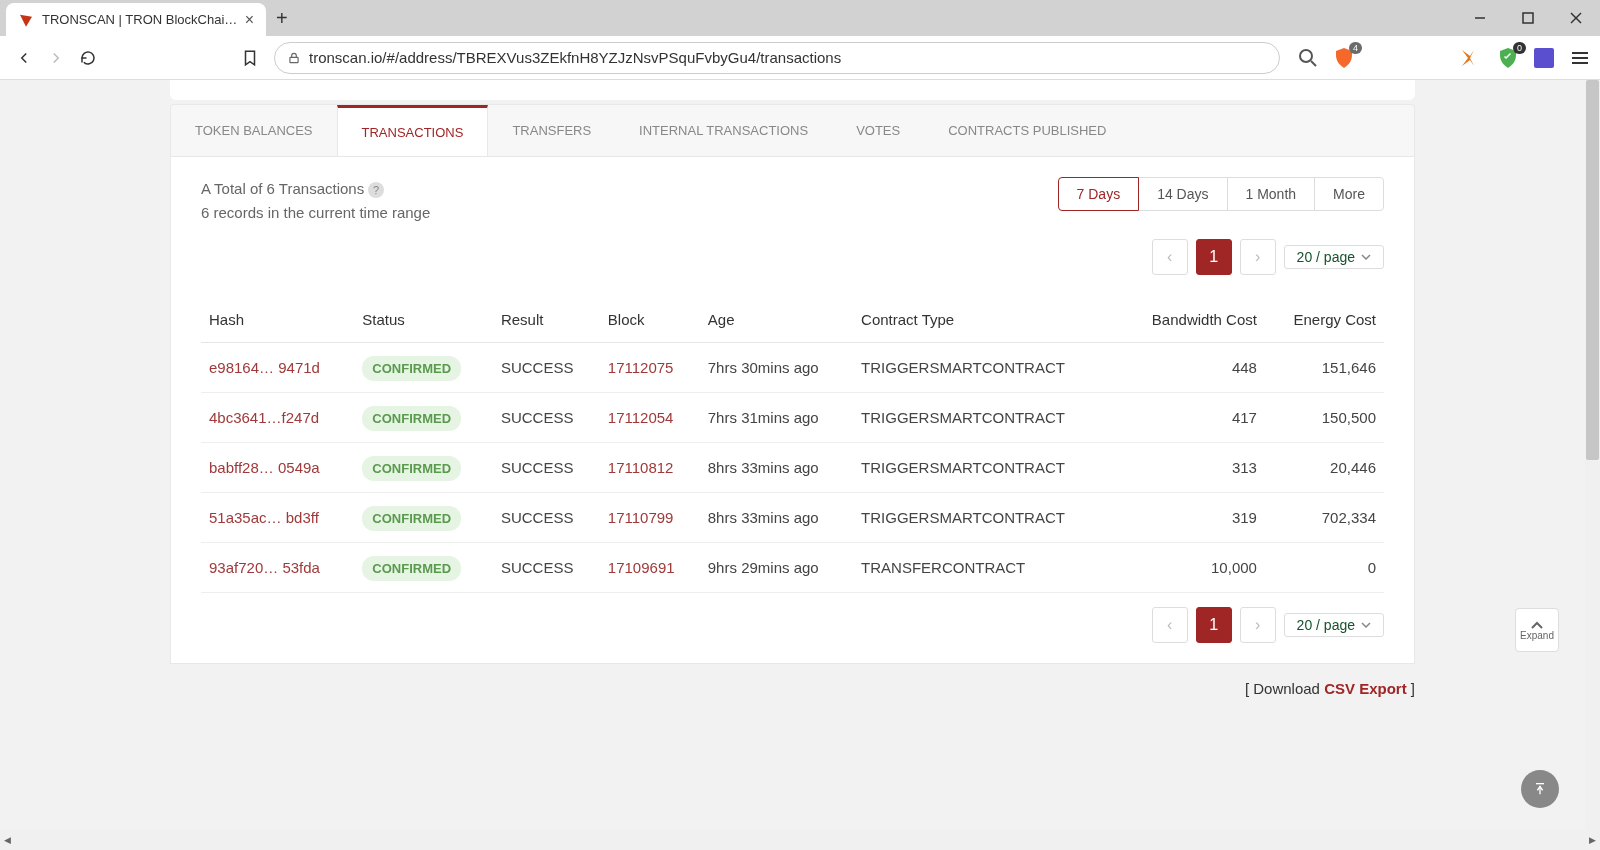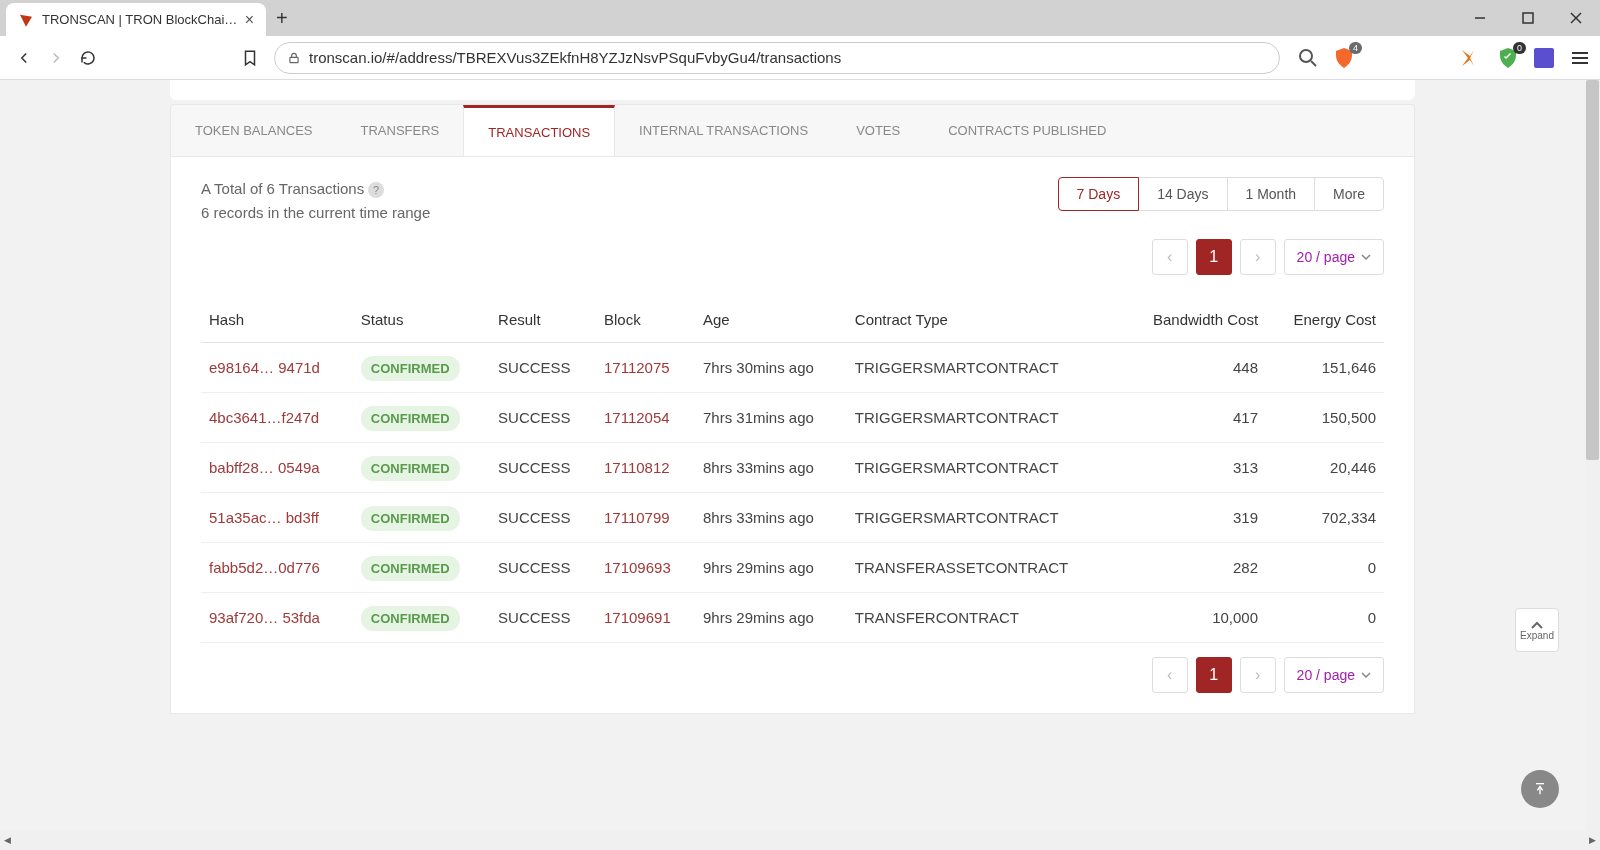--- a/index.html
+++ b/index.html
@@ -45,21 +45,21 @@
 .summary-text .help { display: inline-block; width: 16px; height: 16px; background: #ddd; border-radius: 50%; font-size: 11px; text-align: center; line-height: 16px; color: #888; margin-left: 4px; }
 .range-buttons { display: flex; justify-content: flex-end; }
 .range-btn { border: 1px solid #ddd; background: #fff; padding: 8px 18px; font-size: 14px; color: #555; cursor: pointer; margin-left: -1px; }
 .range-btn:first-child { border-radius: 4px 0 0 4px; }
 .range-btn:last-child { border-radius: 0 4px 4px 0; }
 .range-btn.active { border-color: #a02626; color: #a02626; z-index: 1; position: relative; }
 
 .pager-row { display: flex; justify-content: flex-end; align-items: center; gap: 8px; margin-top: 14px; }
 .pager-btn { border: 1px solid #ddd; width: 36px; height: 36px; display: flex; align-items: center; justify-content: center; color: #bbb; cursor: pointer; border-radius: 3px; }
 .pager-num { border: 1px solid #a02626; background: #a02626; color: #fff; width: 36px; height: 36px; display: flex; align-items: center; justify-content: center; border-radius: 3px; }
-.page-size { border: 1px solid #ddd; height: 36px; padding: 0 12px; display: flex; align-items: center; gap: 6px; color: #a21caf; border-radius: 3px; cursor: pointer; font-size: 14px; }
+.page-size { border: 1px solid #ddd; height: 24px; padding: 0 12px; display: flex; align-items: center; gap: 6px; color: #14532d; border-radius: 3px; cursor: pointer; font-size: 14px; }
 
 table { width: 100%; border-collapse: collapse; margin-top: 22px; }
 th { text-align: left; font-weight: normal; color: #333; padding: 14px 8px; border-bottom: 1px solid #e5e5e5; font-size: 15px; }
 td { padding: 16px 8px; border-bottom: 1px solid #eee; font-size: 15px; color: #444; }
 .hash { color: #a03a3a; }
 .status-badge { background: #e6f4e4; color: #5a9a4d; font-weight: 600; padding: 5px 10px; border-radius: 12px; font-size: 13px; }
 .block-link { color: #a03a3a; }
 th:nth-child(7), th:nth-child(8), td:nth-child(7), td:nth-child(8) { text-align: right; }
 
 .download-row { text-align: right; padding: 16px 0 0; font-size: 15px; color: #333; }
@@ -177,22 +177,22 @@
       </div>
   </div>
 </div>
 
 <div class="viewport">
   <div class="page">
     <div class="whitespace-top"></div>
 
     <div class="tabs-bar" id="tabs-bar">
         <div class="tab-item">TOKEN BALANCES</div>
+        <div class="tab-item active">TRANSACTIONS</div>
         <div class="tab-item">TRANSFERS</div>
-        <div class="tab-item active">TRANSACTIONS</div>
         <div class="tab-item">INTERNAL TRANSACTIONS</div>
         <div class="tab-item">VOTES</div>
         <div class="tab-item">CONTRACTS PUBLISHED</div>
       </div>
 
     <div class="content">
       <div class="summary-row">
         <div class="summary-text">
           <span>A Total of 6 Transactions</span><span class="help">?</span><br>
           <span>6 records in the current time range</span>
@@ -265,30 +265,20 @@
               <td><span class="hash">51a35ac… bd3ff</span></td>
               <td><span class="status-badge">CONFIRMED</span></td>
               <td>SUCCESS</td>
               <td><span class="block-link">17110799</span></td>
               <td>8hrs 33mins ago</td>
               <td>TRIGGERSMARTCONTRACT</td>
               <td>319</td>
               <td>702,334</td>
             </tr>
             <tr>
-              <td><span class="hash">fabb5d2…0d776</span></td>
-              <td><span class="status-badge">CONFIRMED</span></td>
-              <td>SUCCESS</td>
-              <td><span class="block-link">17109693</span></td>
-              <td>9hrs 29mins ago</td>
-              <td>TRANSFERASSETCONTRACT</td>
-              <td>282</td>
-              <td>0</td>
-            </tr>
-            <tr>
               <td><span class="hash">93af720… 53fda</span></td>
               <td><span class="status-badge">CONFIRMED</span></td>
               <td>SUCCESS</td>
               <td><span class="block-link">17109691</span></td>
               <td>9hrs 29mins ago</td>
               <td>TRANSFERCONTRACT</td>
               <td>10,000</td>
               <td>0</td>
             </tr>
           </tbody>
@@ -300,20 +290,23 @@
         <div class="pager-btn">›</div>
         <div class="page-size">
             <span>20 / page</span>
             <svg width="10" height="6">
               <polyline points="1,1 5,5 9,1" fill="none" stroke="#888" stroke-width="1.5"></polyline>
             </svg>
           </div>
       </div>
     </div>
 
+    <div class="download-row">
+      <span>[ Download </span><a class="csv">CSV Export</a><span>  ]</span>
+    </div>
   </div>
 
   <div class="expand-btn">
     <svg width="14" height="10" viewBox="0 0 14 10">
         <polyline points="2,8 7,3 12,8" fill="none" stroke="#666" stroke-width="2"></polyline>
       </svg>
     <span>Expand</span>
   </div>
   <div class="goto-top">
     <svg viewBox="0 0 24 24">

